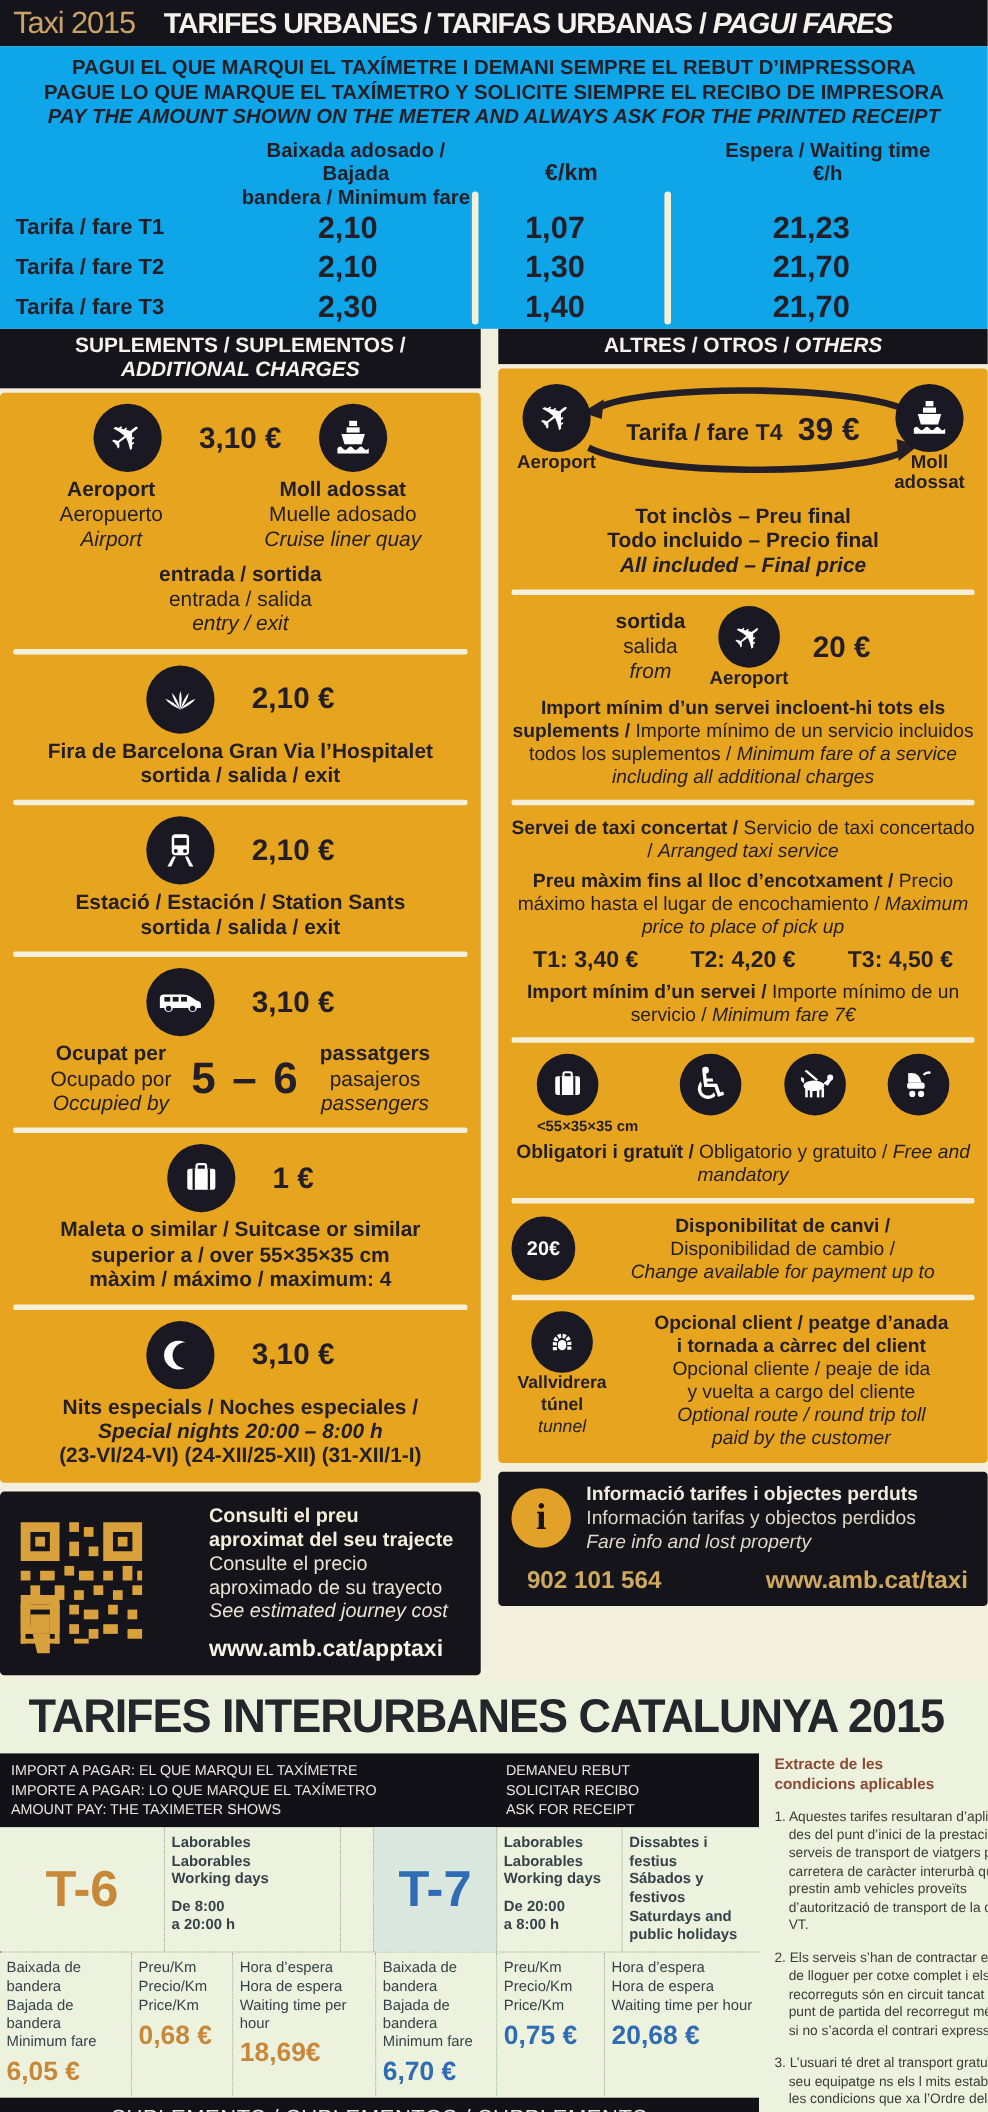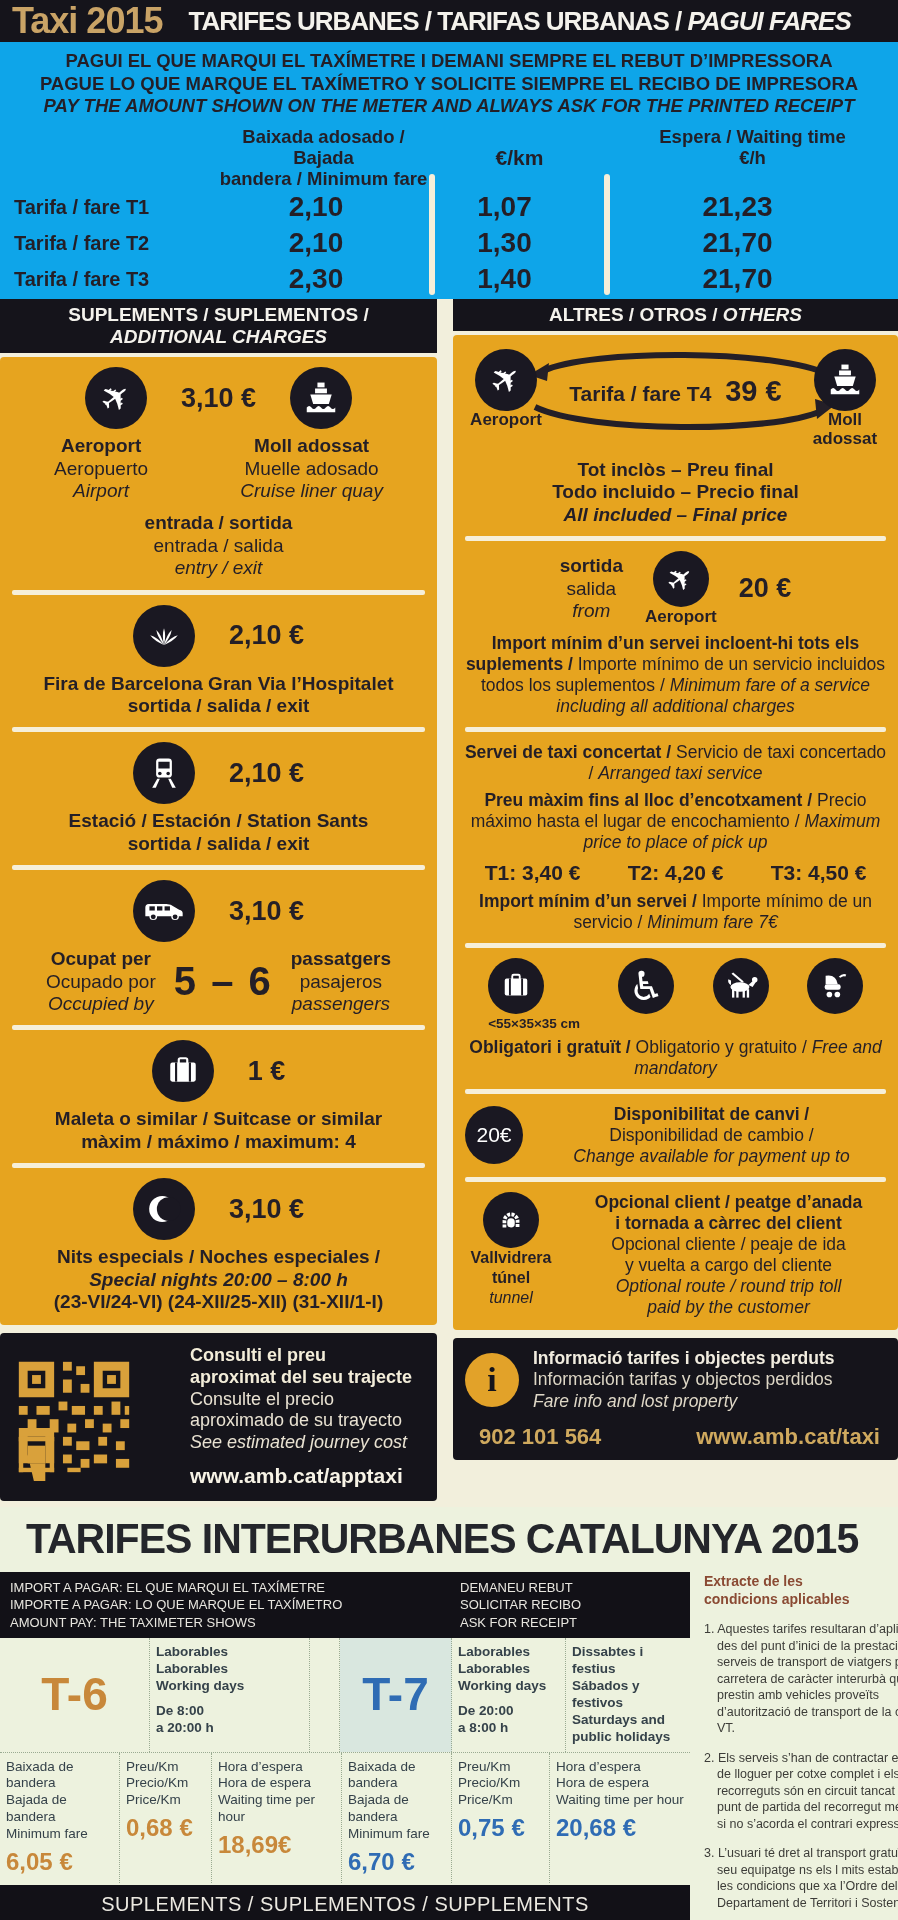--- a/index.html
+++ b/index.html
@@ -1,20 +1,20 @@
 <!DOCTYPE html>
 <html><head>
 <meta charset="utf-8">
 <style>
   html,body{margin:0;padding:0;}
   body{font-family:"Liberation Sans",sans-serif;background:#d8d8cc;}
   .poster{position:relative;width:898px;height:1920px;overflow:hidden;background:#f2efdc;margin:0 auto;}
   
   .topbar{height:42px;background:#15141b;display:flex;align-items:center;gap:26px;padding:0 12px;}
-  .brand{color:#c9a366;font-size:36px;font-weight:bold;letter-spacing:-1px;white-space:nowrap;}
+  .brand{color:#c9a366;font-size:28px;font-weight:normal;letter-spacing:-1px;white-space:nowrap;}
   .main-title{color:#f4f2ec;font-size:26px;font-weight:bold;letter-spacing:-1px;white-space:nowrap;}
   .main-title .it{font-style:italic;}
   
   .urban{background:#0ea5e9;padding:8px 0 2px;}
   .notice{text-align:center;font-size:18.5px;font-weight:bold;color:#241f27;line-height:1.22;}
   .notice .it{font-style:italic;}
   .fare-table{position:relative;margin-top:8px;color:#241f27;}
   .ft-head{display:flex;font-weight:bold;font-size:18.5px;line-height:1.15;text-align:center;}
   .ft-head .c1{width:215px;}
   .ft-head .c2{width:217px;}
@@ -62,21 +62,21 @@
   .t4-row{position:relative;display:flex;align-items:flex-start;justify-content:space-between;padding:0 2px;}
   .iconcol{width:86px;text-align:center;font-size:17px;font-weight:bold;line-height:1.1;}
   .t4mid{margin-top:26px;white-space:nowrap;font-size:21px;font-weight:bold;}
   .t4mid .price{font-size:29px;margin-left:8px;}
   .from-row{display:flex;align-items:center;justify-content:center;gap:22px;}
   .para{font-size:17.5px;line-height:1.2;text-align:center;}
   .prices3{display:flex;justify-content:space-around;font-weight:bold;font-size:21px;margin:8px 0 6px;}
   .man-icons{display:flex;justify-content:space-around;align-items:flex-start;padding:0 8px;}
   .man-icons .cap{font-size:13.5px;font-weight:bold;margin-top:2px;}
   .change-row{display:flex;align-items:center;gap:14px;padding:0 4px;}
-  .badge20{width:58px;height:58px;border-radius:50%;background:#1a1822;color:#fff;font-weight:normal;font-size:21px;display:flex;align-items:center;justify-content:center;flex:0 0 auto;}
+  .badge20{width:58px;height:58px;border-radius:50%;background:#1a1822;color:#fff;font-weight:bold;font-size:18px;display:flex;align-items:center;justify-content:center;flex:0 0 auto;}
   .tun-row{display:flex;gap:10px;align-items:flex-start;padding:0 2px;}
   .tun-left{width:96px;text-align:center;font-size:16px;line-height:1.25;}
   .info-panel{background:#15141b;border-radius:4px;margin-top:8px;padding:10px 12px;color:#ded7c6;}
   .info-row{display:flex;gap:14px;align-items:center;}
   .info-i{width:54px;height:54px;border-radius:50%;background:#e2a229;color:#15141b;font-weight:bold;font-size:34px;display:flex;align-items:center;justify-content:center;font-family:"Liberation Serif",serif;flex:0 0 auto;}
   .info-lines{font-size:17.5px;line-height:1.22;}
   .info-lines .b{color:#f1ecdf;}
   .info-bottom{display:flex;justify-content:space-between;align-items:center;margin-top:12px;padding:0 6px 0 14px;}
   .info-bottom div{color:#cfa95e;font-weight:bold;font-size:22px;}
   
@@ -296,20 +296,21 @@
                   <rect x="12" y="2" width="8" height="6" rx="1.5" fill="none" stroke="#fff" stroke-width="2"></rect>
                   <rect x="4" y="6" width="24" height="18" rx="2" fill="#fff"></rect>
                   <rect x="8.5" y="6" width="2" height="18" fill="#1a1822"></rect>
                   <rect x="21.5" y="6" width="2" height="18" fill="#1a1822"></rect>
                 </svg>
             </div>
             <div class="price">1 €</div>
           </div>
           <div class="stack mt6">
             <div class="b">Maleta o similar / Suitcase or similar</div>
+            <div class="b">superior a / over 55×35×35 cm</div>
             <div class="b">màxim / máximo / maximum: 4</div>
           </div>
         </div>
 
         <div class="sep"></div>
 
         <div class="blk">
           <div class="row-ic">
             <div class="circle-icon">
               <svg width="38" height="38" viewBox="0 0 32 32">

